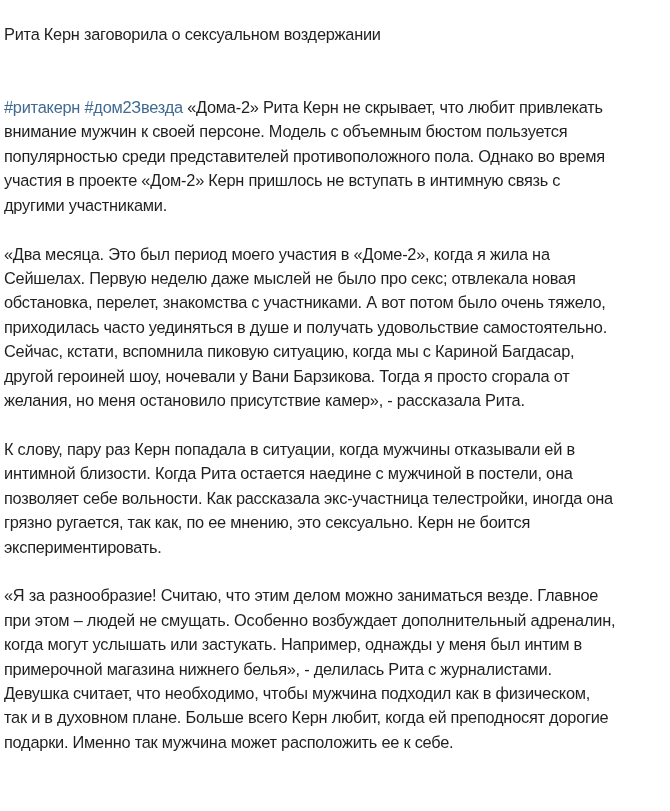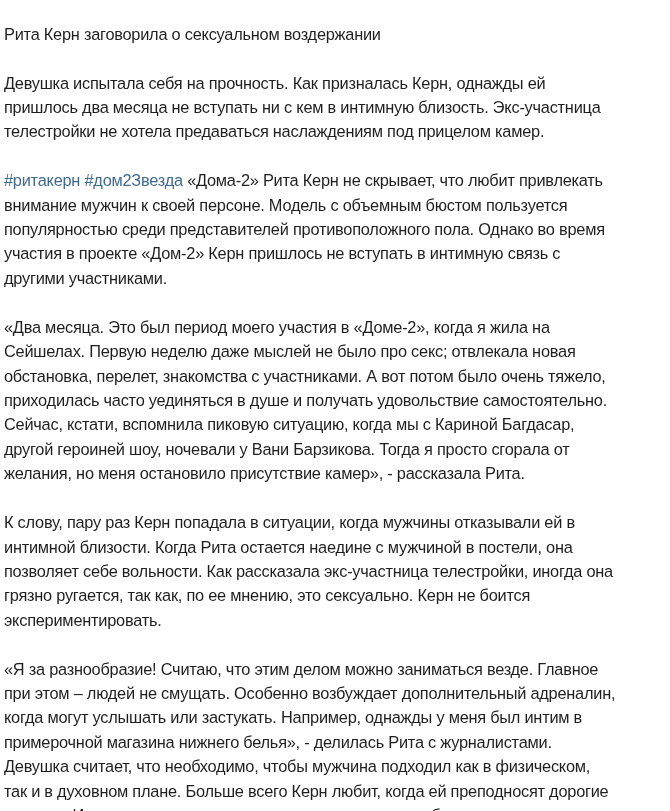--- a/index.html
+++ b/index.html
@@ -51,25 +51,20 @@
       cursor: pointer;
     }
   </style>
 </head>
 <body>
 
 <div class="article">
   <div class="title">Рита Керн заговорила о сексуальном воздержании</div>
   <div class="gap"></div>
 
-  <p class="para">
-    <span class="line">Девушка испытала себя на прочность. Как призналась Керн, однажды ей</span>
-    <span class="line">пришлось два месяца не вступать ни с кем в интимную близость. Экс-участница</span>
-    <span class="line">телестройки не хотела предаваться наслаждениям под прицелом камер.</span>
-  </p>
   <div class="gap"></div>
 
   <p class="para">
     <span class="line"><a class="hashtag">#ритакерн</a> <a class="hashtag">#дом2Звезда</a><span> «Дома-2» Рита Керн не скрывает, что любит привлекать</span></span>
     <span class="line">внимание мужчин к своей персоне. Модель с объемным бюстом пользуется</span>
     <span class="line">популярностью среди представителей противоположного пола. Однако во время</span>
     <span class="line">участия в проекте «Дом-2» Керн пришлось не вступать в интимную связь с</span>
     <span class="line">другими участниками.</span>
   </p>
   <div class="gap"></div>

